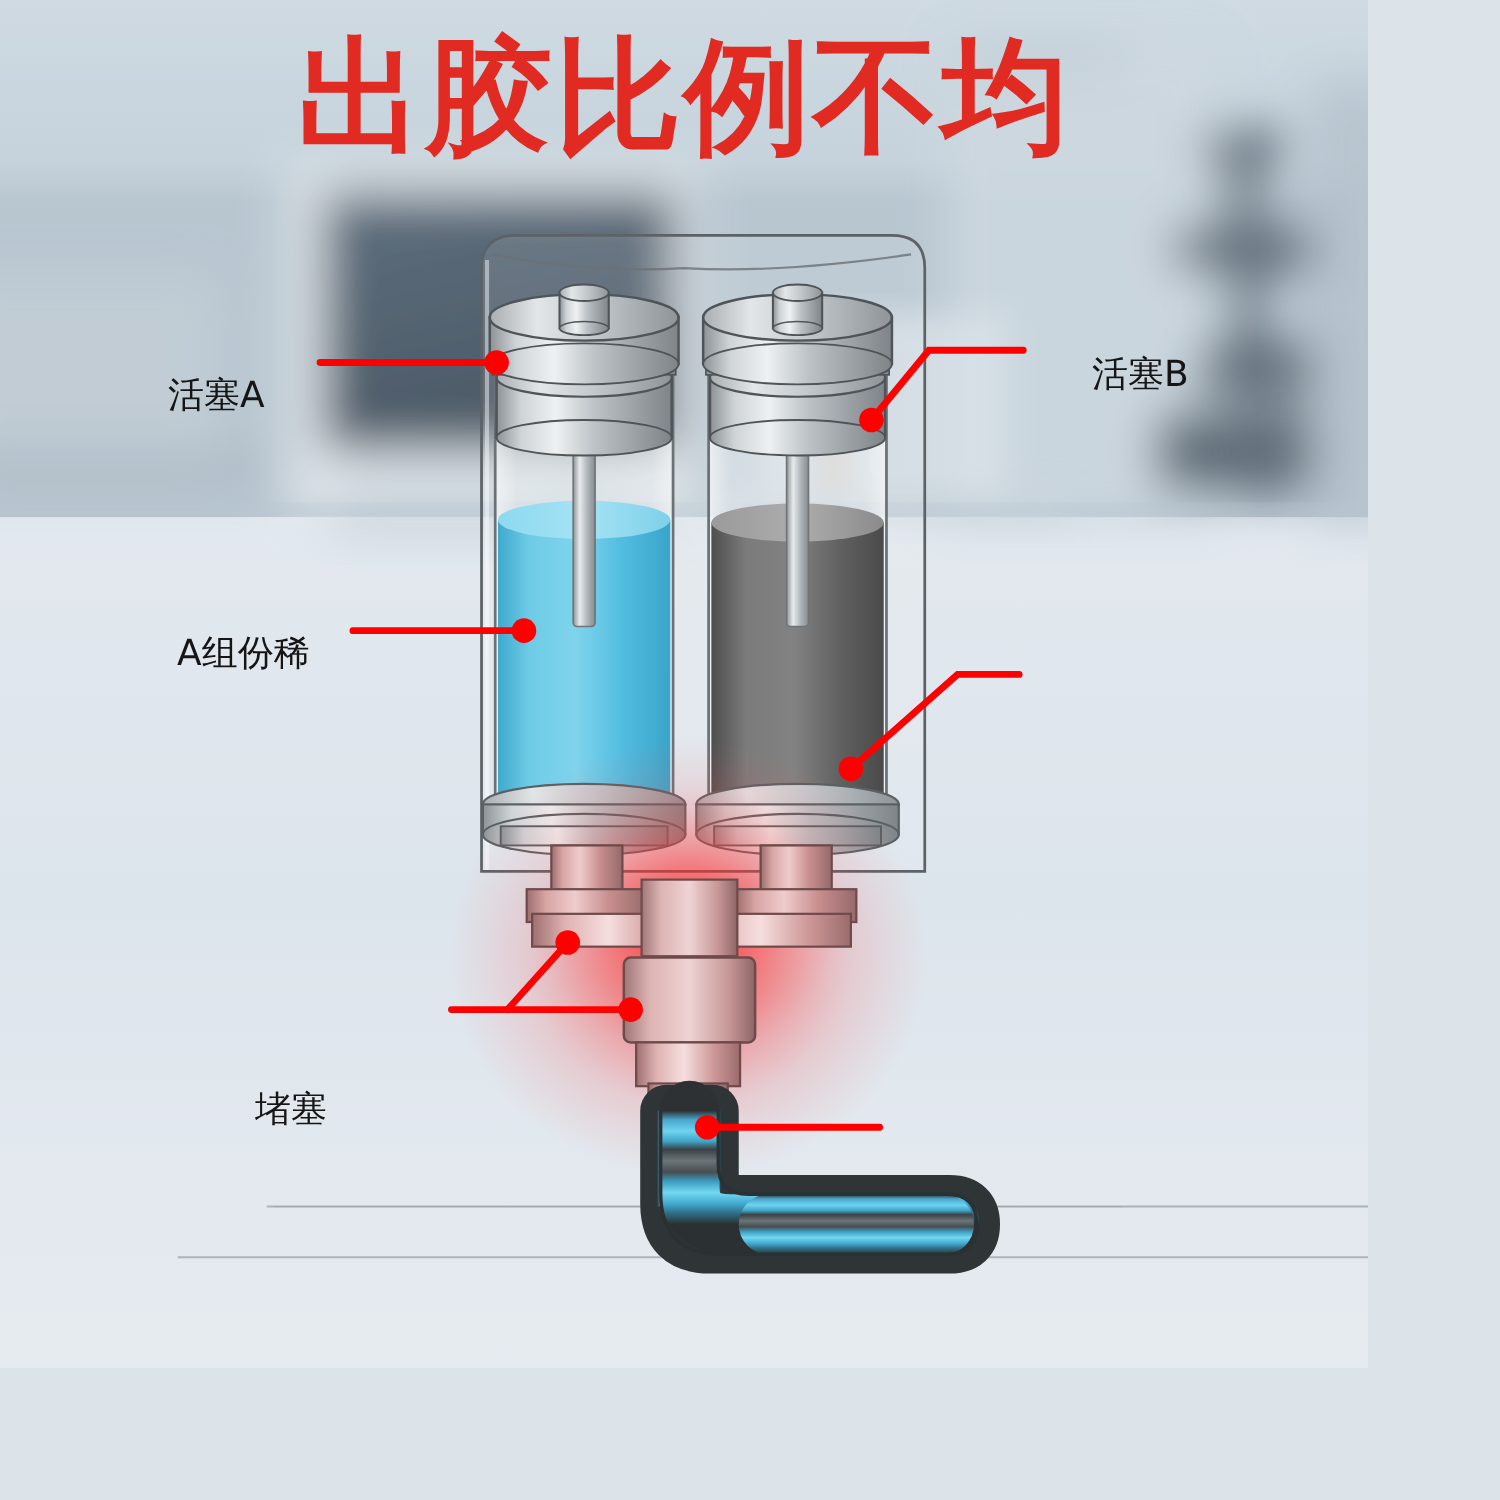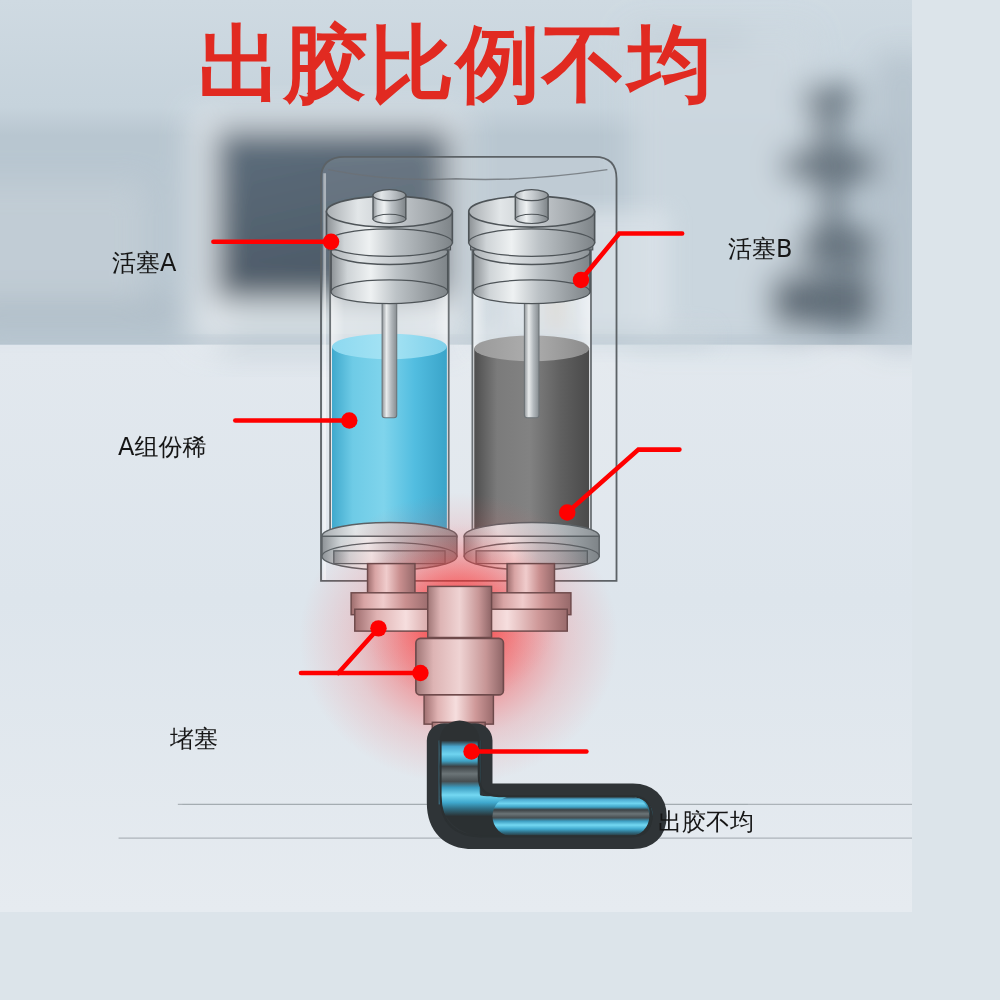--- a/index.html
+++ b/index.html
@@ -24,21 +24,21 @@
   .lbl{
     position:absolute;
     font-size:24px;
     line-height:34px;
     color:#151515;
     white-space:nowrap;
     font-family:"DejaVu Sans","Liberation Sans",sans-serif;
   }
   #lbl-piston-a{left:112px;top:246px;}
   #lbl-piston-b{left:728px;top:232px;}
-  #lbl-comp-a{left:118px;top:430px;text-align:center;}
+  #lbl-comp-a{left:118px;top:418px;text-align:center;}
   #lbl-comp-b{left:757px;top:496px;}
   #lbl-clog{left:170px;top:722px;}
   #lbl-uneven{left:658px;top:805px;}
 </style>
 </head>
 <body>
 
 <div id="stage">
 
   <svg id="bg" viewBox="0 0 1000 1000">
@@ -362,15 +362,14 @@
       </g>
     </g>
   </svg>
 
   <div id="title">出胶比例不均</div>
 
   <div class="lbl" id="lbl-piston-a">活塞A</div>
   <div class="lbl" id="lbl-piston-b">活塞B</div>
   <div class="lbl" id="lbl-comp-a">A组份稀</div>
   <div class="lbl" id="lbl-clog">堵塞</div>
-  <div class="lbl" id="lbl-uneven">出胶不均</div>
 
 </div>
 
 </body></html>

